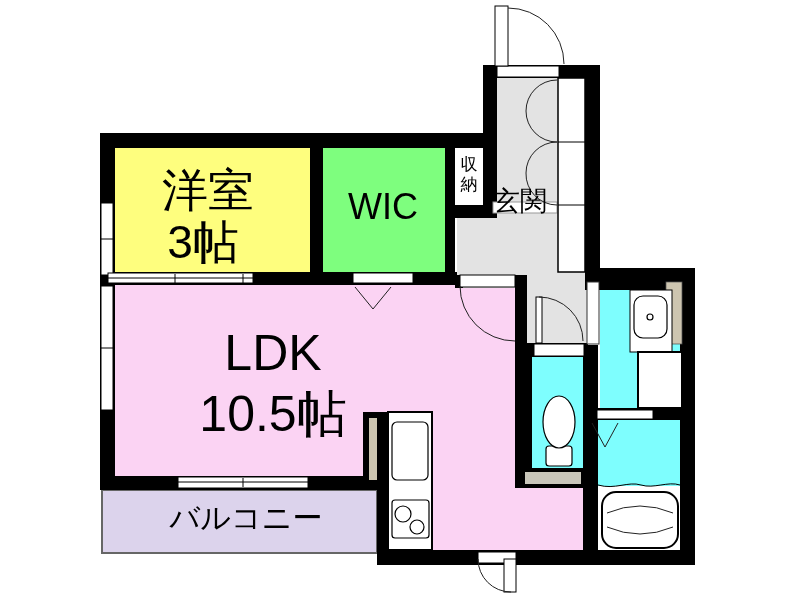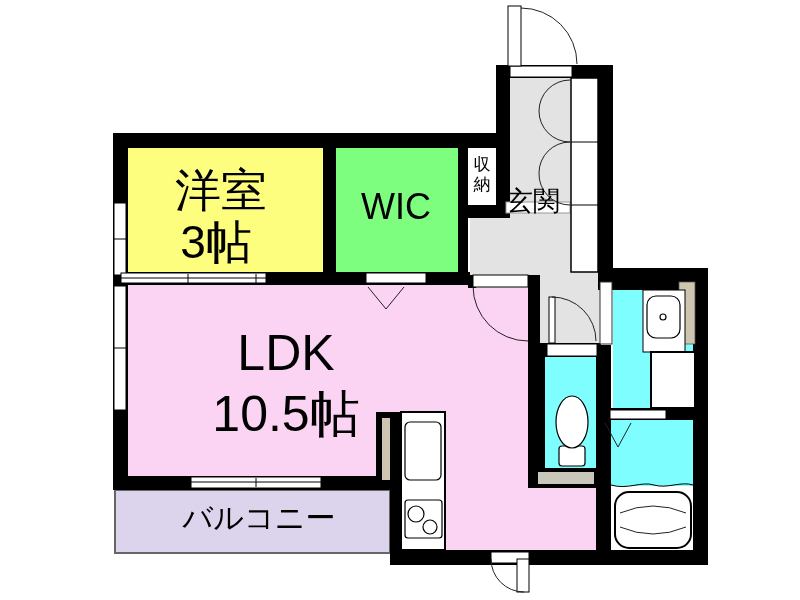--- a/index.html
+++ b/index.html
@@ -1,16 +1,16 @@
 <!DOCTYPE html>
 <html><head>
 <meta charset="utf-8">
 <style>
   html,body{margin:0;padding:0;background:#fff;}
-  .stage{width:652px;height:600px;position:relative;background:#fff;font-family:"Liberation Sans",sans-serif;margin-left:13px;}
+  .stage{width:652px;height:600px;position:relative;background:#fff;font-family:"Liberation Sans",sans-serif;}
   svg{display:block;}
   svg text{font-family:"Liberation Sans","DejaVu Sans",sans-serif;fill:#000;}
   .wall{fill:#000;stroke:none;}
   .opening{fill:#fff;stroke:#000;stroke-width:1;}
   .fixture{fill:#fff;stroke:#000;}
   .arc{fill:none;stroke:#222;stroke-width:1;}
   .tick{stroke:#000;stroke-width:1;}
 </style>
 </head>
 <body>

